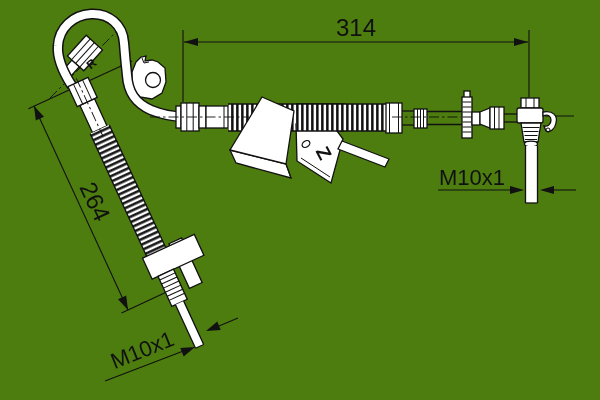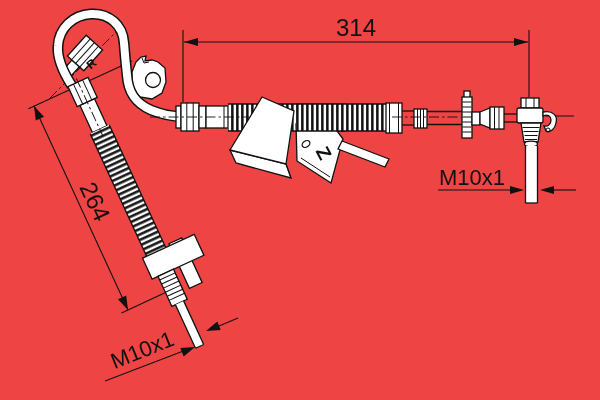--- a/index.html
+++ b/index.html
@@ -1,16 +1,16 @@
 <!DOCTYPE html>
 <html><head>
 <meta charset="utf-8">
 <style>
   html,body{margin:0;padding:0;background:#ffffff;}
-  .canvas{position:relative;width:600px;height:400px;background:#ef4444;overflow:hidden;text-align:right;}
+  .canvas{position:relative;width:600px;height:400px;background:#4d7c0f;overflow:hidden;text-align:right;}
   svg{display:block;}
   text{font-family:"Liberation Sans", sans-serif;fill:#111;}
   .dim-text{font-size:24px;}
   .thread-text{font-size:22px;}
   .mark-r{font-size:12px;font-weight:bold;}
   .mark-z{font-size:19px;font-weight:bold;}
   .ln{stroke:#111;stroke-width:1.3;fill:none;}
   .thin{stroke:#111;stroke-width:1;fill:none;}
   .dimln{stroke:#111;stroke-width:1.1;fill:none;}
   .cl{stroke:#111;stroke-width:0.9;fill:none;stroke-dasharray:10 3 2.5 3;}

